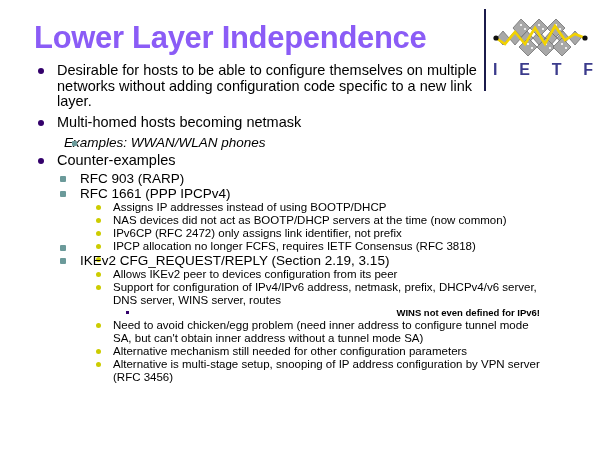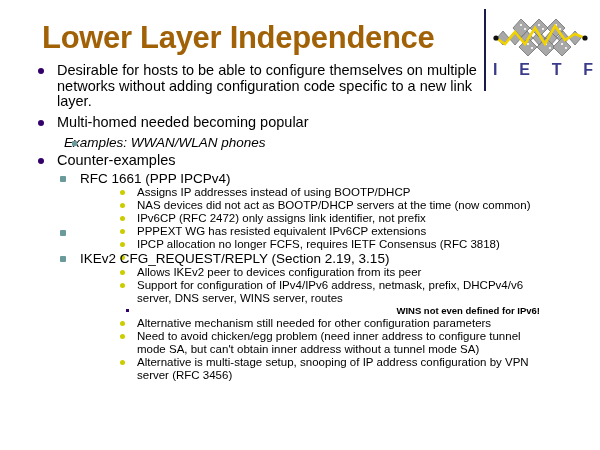--- a/index.html
+++ b/index.html
@@ -20,26 +20,26 @@
   .slide {
     position: relative;
     width: 600px;
     height: 450px;
     background: #ffffff;
   }
 
   
   .title {
     position: absolute;
-    left: 42px;
+    left: 34px;
     top: 22px;
     width: 450px;
     font-size: 31px;
     font-weight: bold;
-    color: #a16207;
+    color: #8b5cf6;
     letter-spacing: -0.3px;
     line-height: 1.05;
     white-space: nowrap;
   }
 
   
   .logo-wrap {
     position: absolute;
     left: 481px;
     top: 6px;
@@ -150,21 +150,20 @@
   }
   .lvl2deep .txt {
     font-size: 13.5px;
     line-height: 15px;
   }
 
   
   .lvl3 {
     padding-left: 113px;
     margin-bottom: 0px;
-    margin-left: 24px;
   }
   .lvl3 .bullet {
     left: 96px;
     top: 4px;
     width: 5px;
     height: 5px;
     border-radius: 50%;
     background: #cccc00;
   }
   .lvl3 .txt {
@@ -254,40 +253,44 @@
 
     <div class="item lvl1">
       <span class="bullet"></span>
       <span class="txt">Desirable for hosts to be able to configure themselves on multiple networks without adding configuration code specific to a new link layer.</span>
     </div>
 
     <div class="gap-sm"></div>
 
     <div class="item lvl1">
       <span class="bullet"></span>
-      <span class="txt">Multi-homed needed becoming popular</span>
+      <span class="txt">Multi-homed hosts becoming netmask</span>
     </div>
 
     <div class="gap-sm"></div>
 
     <div class="item lvl2deep">
       <span class="bullet"></span>
       <span class="txt">Examples:  WWAN/WLAN phones</span>
     </div>
 
     <div class="gap-sm"></div>
 
     <div class="item lvl1">
       <span class="bullet"></span>
       <span class="txt">Counter-examples</span>
     </div>
 
-
     <div class="item lvl2">
       <span class="bullet"></span>
+      <span class="txt">RFC 903 (RARP)</span>
+    </div>
+
+    <div class="item lvl2">
+      <span class="bullet"></span>
       <span class="txt">RFC 1661 (PPP IPCPv4)</span>
     </div>
 
     <div class="item lvl3">
       <span class="bullet"></span>
       <span class="txt">Assigns IP addresses instead of using BOOTP/DHCP</span>
     </div>
 
     <div class="item lvl3">
       <span class="bullet"></span>
@@ -296,24 +299,20 @@
 
     <div class="item lvl3">
       <span class="bullet"></span>
       <span class="txt">IPv6CP (RFC 2472) only assigns link identifier, not prefix</span>
     </div>
 
     <div class="item lvl2">
       <span class="bullet"></span>
     </div>
 
-    <div class="item lvl3">
-      <span class="bullet"></span>
-      <span class="txt">PPPEXT WG has resisted equivalent IPv6CP extensions</span>
-    </div>
 
     <div class="item lvl3">
       <span class="bullet"></span>
       <span class="txt">IPCP allocation no longer FCFS, requires IETF Consensus (RFC 3818)</span>
     </div>
 
     <div class="item lvl3">
       <span class="bullet"></span>
     </div>
 
@@ -332,26 +331,26 @@
       <span class="txt">Support for configuration of IPv4/IPv6 address, netmask, prefix, DHCPv4/v6 server, DNS server, WINS server, routes</span>
     </div>
 
     <div class="item lvl4">
       <span class="bullet"></span>
       <span class="txt">WINS not even defined for IPv6!</span>
     </div>
 
     <div class="item lvl3">
       <span class="bullet"></span>
+      <span class="txt">Need to avoid chicken/egg problem (need inner address to configure tunnel mode SA, but can't obtain inner address without a tunnel mode SA)</span>
+    </div>
+
+    <div class="item lvl3">
+      <span class="bullet"></span>
       <span class="txt">Alternative mechanism still needed for other configuration parameters</span>
-    </div>
-
-    <div class="item lvl3">
-      <span class="bullet"></span>
-      <span class="txt">Need to avoid chicken/egg problem (need inner address to configure tunnel mode SA, but can't obtain inner address without a tunnel mode SA)</span>
     </div>
 
     <div class="item lvl3">
       <span class="bullet"></span>
       <span class="txt">Alternative is multi-stage setup, snooping of IP address configuration by VPN server (RFC 3456)</span>
     </div>
 
   </div>
 </div>
 

